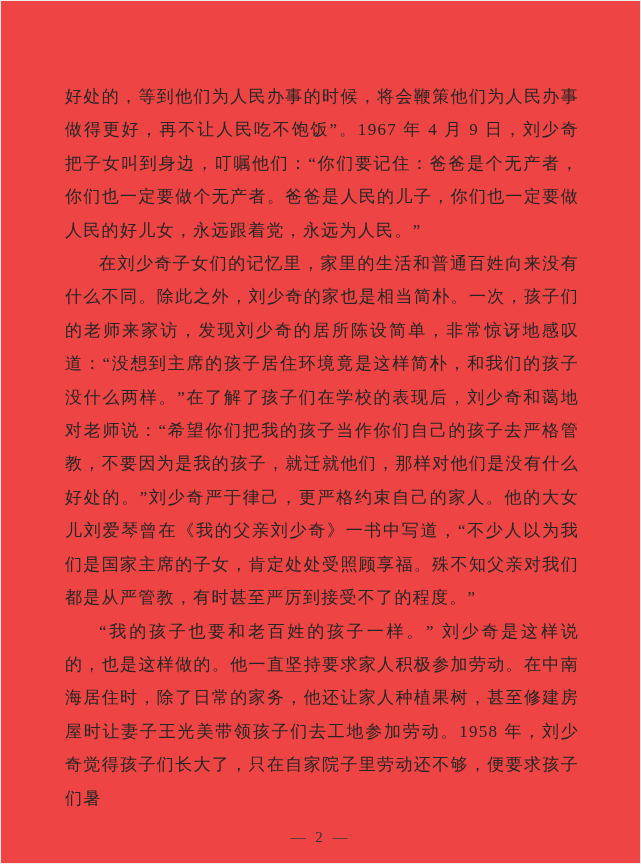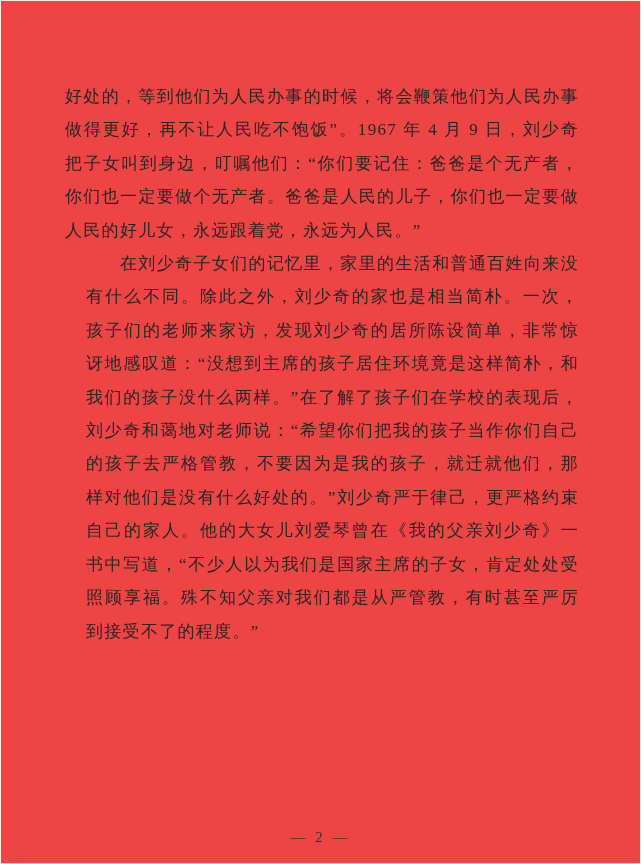--- a/index.html
+++ b/index.html
@@ -28,35 +28,35 @@
     margin: 0;
     font-size: 17px;
     line-height: 33.4px;
     letter-spacing: 1.3px;
     text-align: justify;
     text-justify: inter-ideograph;
     word-break: break-all;
   }
   .para.indent {
     text-indent: 2em;
-    margin-left: 21px;
   }
   .footer {
     position: absolute;
     left: 0;
     right: 0;
     top: 828px;
     text-align: center;
     font-size: 15px;
     letter-spacing: 3px;
     color: #333333;
   }
 </style>
 </head>
 <body>
 
 <div class="page">
   <div class="content">
     <p class="para">好处的，等到他们为人民办事的时候，将会鞭策他们为人民办事做得更好，再不让人民吃不饱饭”。1967 年 4 月 9 日，刘少奇把子女叫到身边，叮嘱他们：“你们要记住：爸爸是个无产者，你们也一定要做个无产者。爸爸是人民的儿子，你们也一定要做人民的好儿女，永远跟着党，永远为人民。”</p>
     <p class="para indent">在刘少奇子女们的记忆里，家里的生活和普通百姓向来没有什么不同。除此之外，刘少奇的家也是相当简朴。一次，孩子们的老师来家访，发现刘少奇的居所陈设简单，非常惊讶地感叹道：“没想到主席的孩子居住环境竟是这样简朴，和我们的孩子没什么两样。”在了解了孩子们在学校的表现后，刘少奇和蔼地对老师说：“希望你们把我的孩子当作你们自己的孩子去严格管教，不要因为是我的孩子，就迁就他们，那样对他们是没有什么好处的。”刘少奇严于律己，更严格约束自己的家人。他的大女儿刘爱琴曾在《我的父亲刘少奇》一书中写道，“不少人以为我们是国家主席的子女，肯定处处受照顾享福。殊不知父亲对我们都是从严管教，有时甚至严厉到接受不了的程度。”</p>
+    <p class="para indent">“我的孩子也要和老百姓的孩子一样。” 刘少奇是这样说的，也是这样做的。他一直坚持要求家人积极参加劳动。在中南海居住时，除了日常的家务，他还让家人种植果树，甚至修建房屋时让妻子王光美带领孩子们去工地参加劳动。1958 年，刘少奇觉得孩子们长大了，只在自家院子里劳动还不够，便要求孩子们暑</p>
   </div>
   <div class="footer">— 2 —</div>
 </div>
 
 </body></html>

